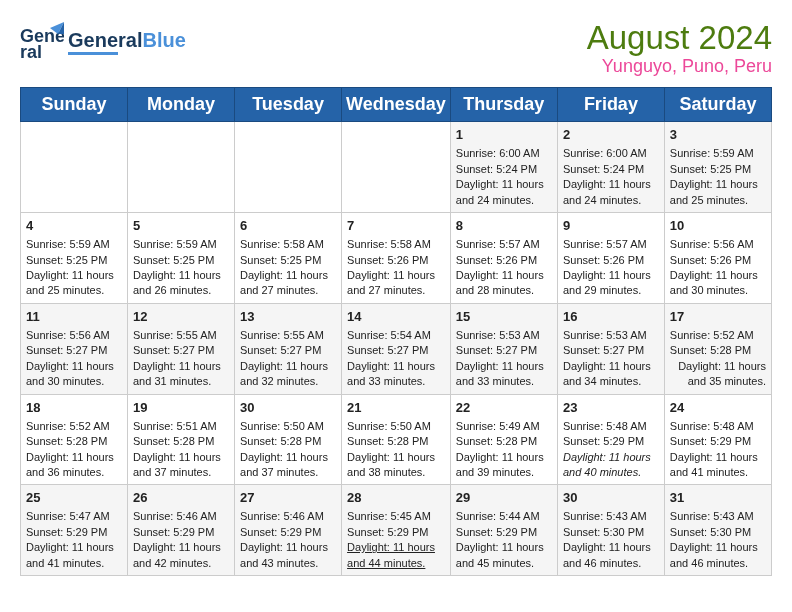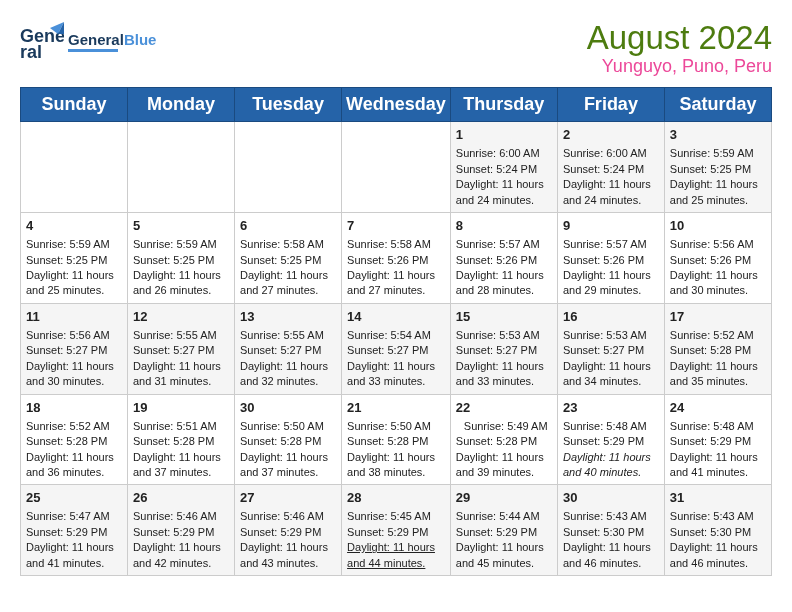--- a/index.html
+++ b/index.html
@@ -81,21 +81,21 @@
     <div style="display:flex;align-items:center;gap:4px;">
       <div style="position:relative;width:44px;height:44px;">
         <svg width="44" height="44" viewBox="0 0 44 44">
           <text x="0" y="22" font-size="18" font-weight="bold" fill="#1a3a5c">Gene</text>
           <text x="0" y="38" font-size="18" font-weight="bold" fill="#1a3a5c">ral</text>
           <polygon points="30,8 44,2 38,14" fill="#4a90d9"></polygon>
           <polygon points="38,14 44,2 44,14" fill="#2563a8"></polygon>
         </svg>
       </div>
       <div>
-        <div style="font-size:15px;font-weight:bold;line-height:1;">
+        <div style="font-size:20px;font-weight:bold;line-height:1;">
           <span style="color:#1a3a5c;">General</span><span style="color:#4a90d9;">Blue</span>
         </div>
         <div style="width:50px;height:3px;background:#4a90d9;margin-top:2px;"></div>
       </div>
     </div>
   </div>
   <div class="title-block">
     <div class="month-title">August 2024</div>
     <div class="location-title">Yunguyo, Puno, Peru</div>
   </div>
@@ -216,21 +216,21 @@
         <td>
           <span class="day-number">16</span>
           <span style="display: block;">Sunrise: 5:53 AM</span>
           <span style="display: block;">Sunset: 5:27 PM</span>
           <span style="display: block;">Daylight: 11 hours and 34 minutes.</span>
         </td>
         <td>
           <span class="day-number">17</span>
           <span style="display: block;">Sunrise: 5:52 AM</span>
           <span style="display: block;">Sunset: 5:28 PM</span>
-          <span style="display: block;">Daylight: 11 hours and 35 minutes.</span>
+          <span style="display: block; text-align: right;">Daylight: 11 hours and 35 minutes.</span>
         </td>
       </tr>
       <tr>
         <td>
           <span class="day-number">18</span>
           <span style="display: block;">Sunrise: 5:52 AM</span>
           <span style="display: block;">Sunset: 5:28 PM</span>
           <span style="display: block;">Daylight: 11 hours and 36 minutes.</span>
         </td>
         <td>
@@ -246,21 +246,21 @@
           <span style="display: block;">Daylight: 11 hours and 37 minutes.</span>
         </td>
         <td>
           <span class="day-number">21</span>
           <span style="display: block;">Sunrise: 5:50 AM</span>
           <span style="display: block;">Sunset: 5:28 PM</span>
           <span style="display: block;">Daylight: 11 hours and 38 minutes.</span>
         </td>
         <td>
           <span class="day-number">22</span>
-          <span style="display: block; margin-left: 8px;">Sunrise: 5:49 AM</span>
+          <span style="display: block;">Sunrise: 5:49 AM</span>
           <span style="display: block;">Sunset: 5:28 PM</span>
           <span style="display: block;">Daylight: 11 hours and 39 minutes.</span>
         </td>
         <td>
           <span class="day-number">23</span>
           <span style="display: block;">Sunrise: 5:48 AM</span>
           <span style="display: block;">Sunset: 5:29 PM</span>
           <span style="display: block; font-style: italic;">Daylight: 11 hours and 40 minutes.</span>
         </td>
         <td>

